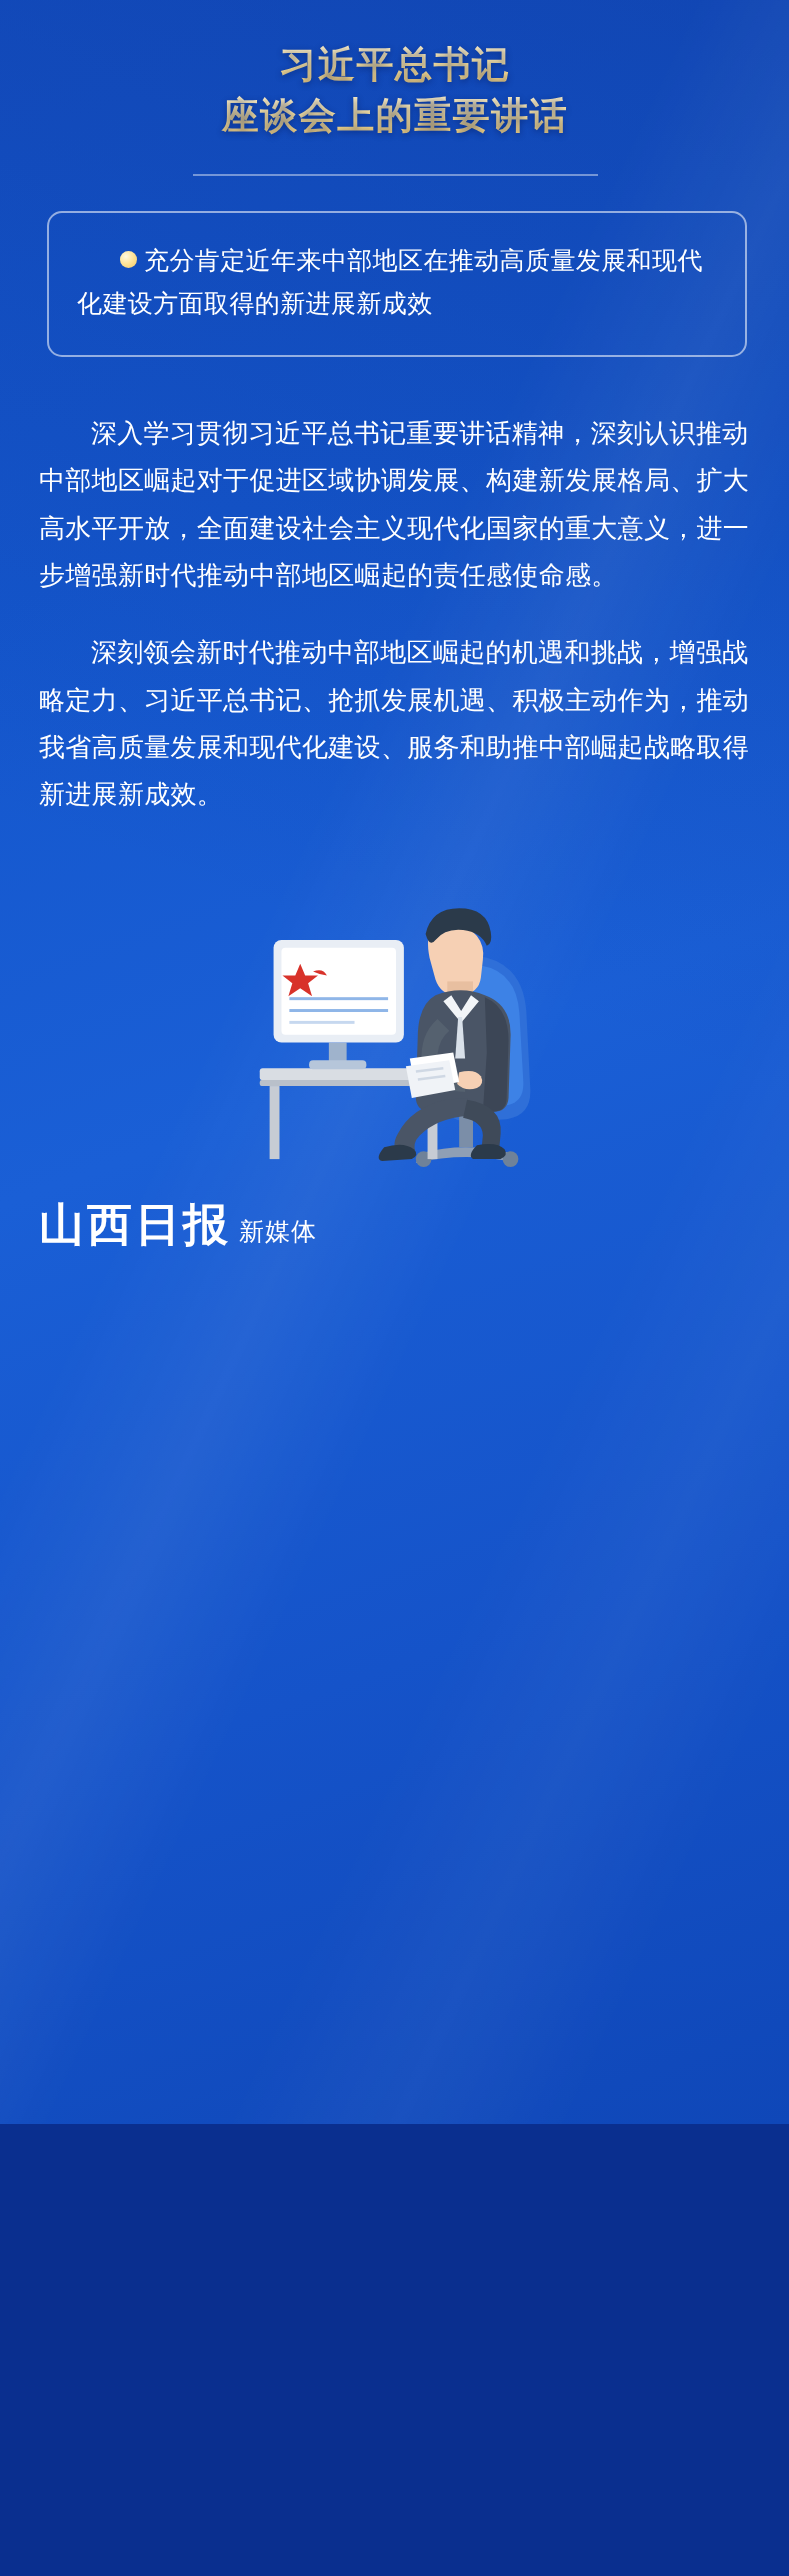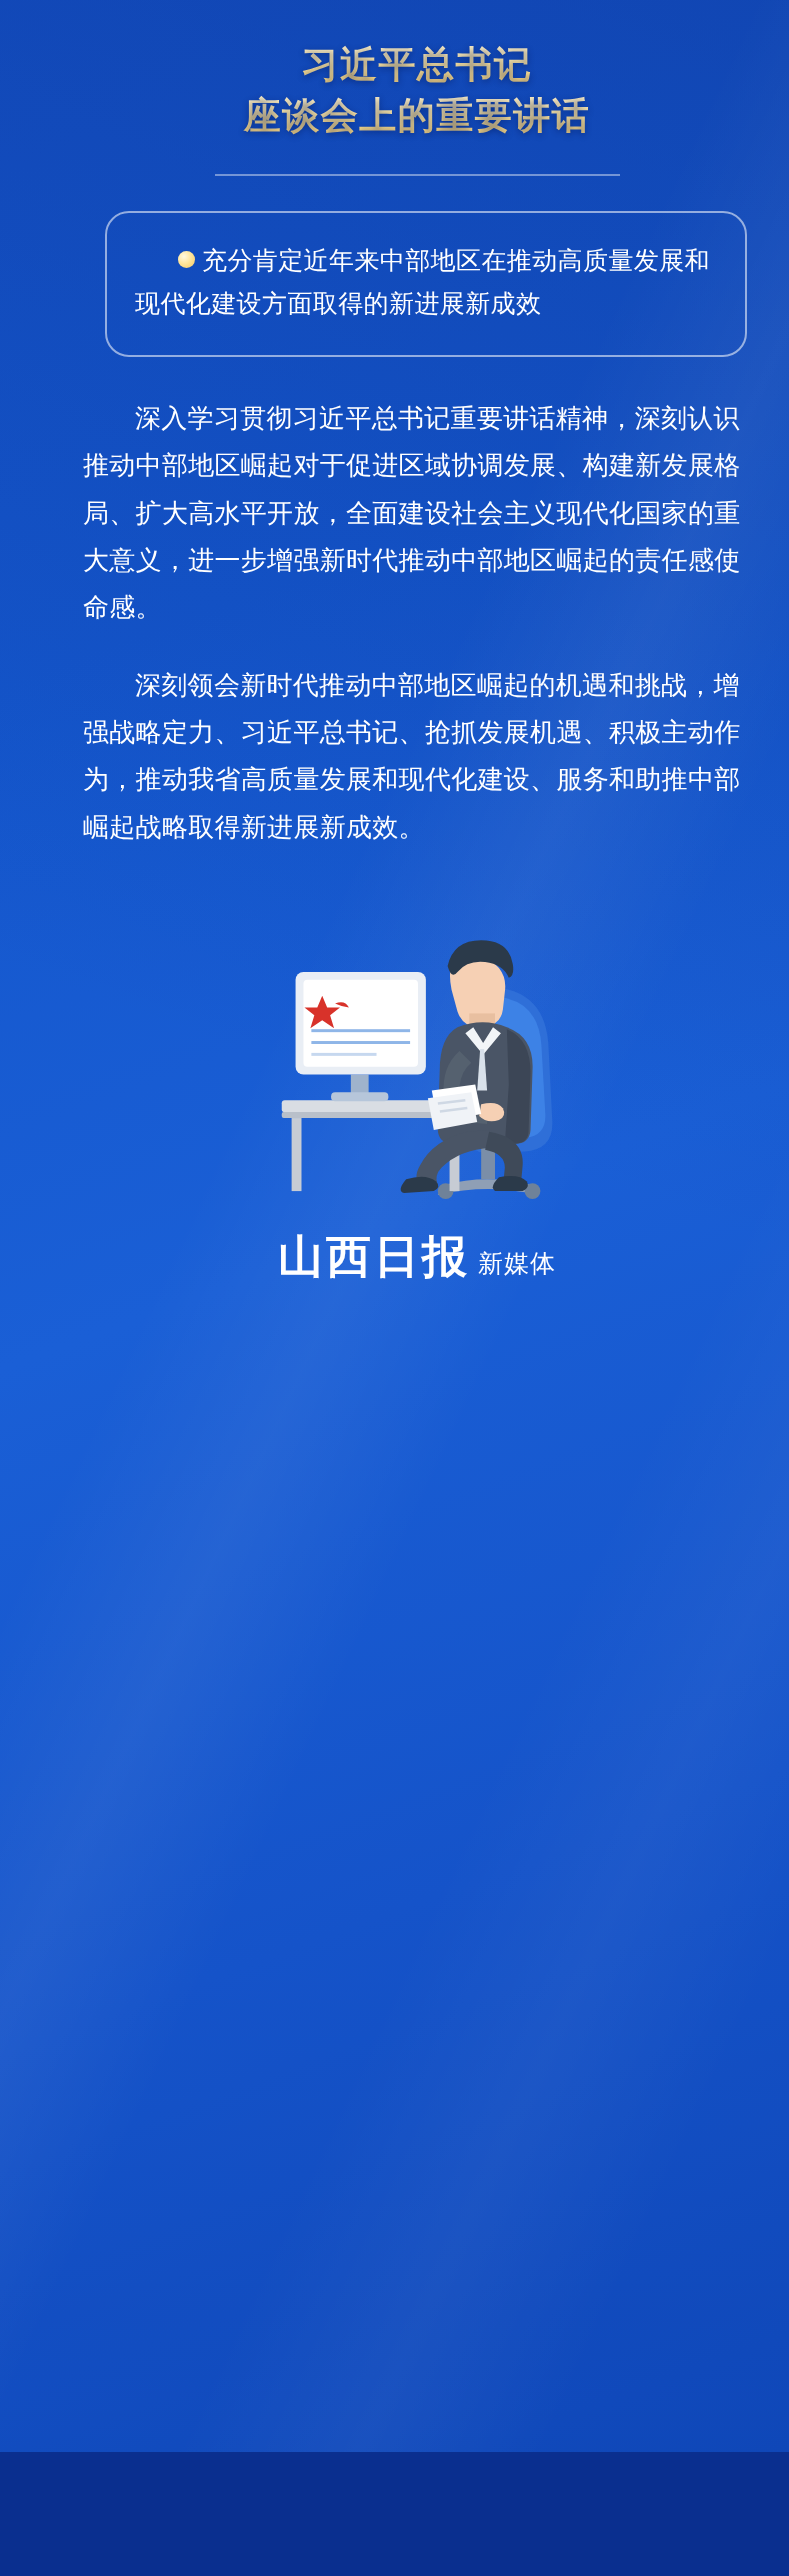--- a/index.html
+++ b/index.html
@@ -6,26 +6,25 @@
     margin: 0;
     padding: 0;
     background: #0a2f8f;
   }
   body {
     font-family: "Liberation Sans", sans-serif;
   }
   .poster {
     position: relative;
     width: 790px;
-    height: 2452px;
+    height: 2124px;
     margin: 0 auto;
     background: linear-gradient(160deg, #1452c8 0%, #1456cc 25%, #1a5fd6 50%, #1553c9 75%, #0f47b8 100%);
     overflow: hidden;
     box-sizing: border-box;
-    padding-left: 44px;
   }
   
   .poster::before {
     content: "";
     position: absolute;
     left: -10%;
     top: -5%;
     width: 130%;
     height: 115%;
     background:
@@ -59,23 +58,23 @@
   }
   .title-rule {
     width: 405px;
     height: 2px;
     margin: 33px auto 0 auto;
     background: rgba(255,255,255,0.42);
   }
 
   
   .card {
-    margin: 35px 4px 0 22px;
+    margin: 35px 4px 0 8px;
     border: 2px solid rgba(255,255,255,0.55);
-    border-radius: 24px;
+    border-radius: 15px;
     padding: 26px 28px 30px 28px;
     box-sizing: border-box;
   }
   .bullet-item {
     position: relative;
     color: #ffffff;
     font-size: 25px;
     line-height: 1.72;
     letter-spacing: 0.4px;
     text-indent: 43px;
@@ -89,21 +88,21 @@
     width: 17px;
     height: 17px;
     border-radius: 50%;
     background: radial-gradient(circle at 35% 32%, #fff9e2 0%, #ffe59b 45%, #f3c863 100%);
     margin-right: 7px;
     vertical-align: 1px;
   }
 
   
   .body-block {
-    margin-top: 38px;
+    margin-top: 53px;
   }
   .para {
     color: #ffffff;
     font-size: 26px;
     line-height: 1.82;
     letter-spacing: 0.3px;
     text-indent: 52px;
     margin: 0 0 30px 0;
   }
 
@@ -116,21 +115,21 @@
   .illus {
     position: absolute;
     left: 50%;
     top: 0;
     transform: translateX(-50%);
   }
 
   
   .footer {
     margin-top: 28px;
-    text-align: center;
+    text-align: left;
     padding-bottom: 39px;
   }
   .logo-row {
     display: inline-flex;
     align-items: flex-end;
     gap: 8px;
   }
   .logo-cn {
     font-family: "Liberation Serif", serif;
     font-size: 45px;

